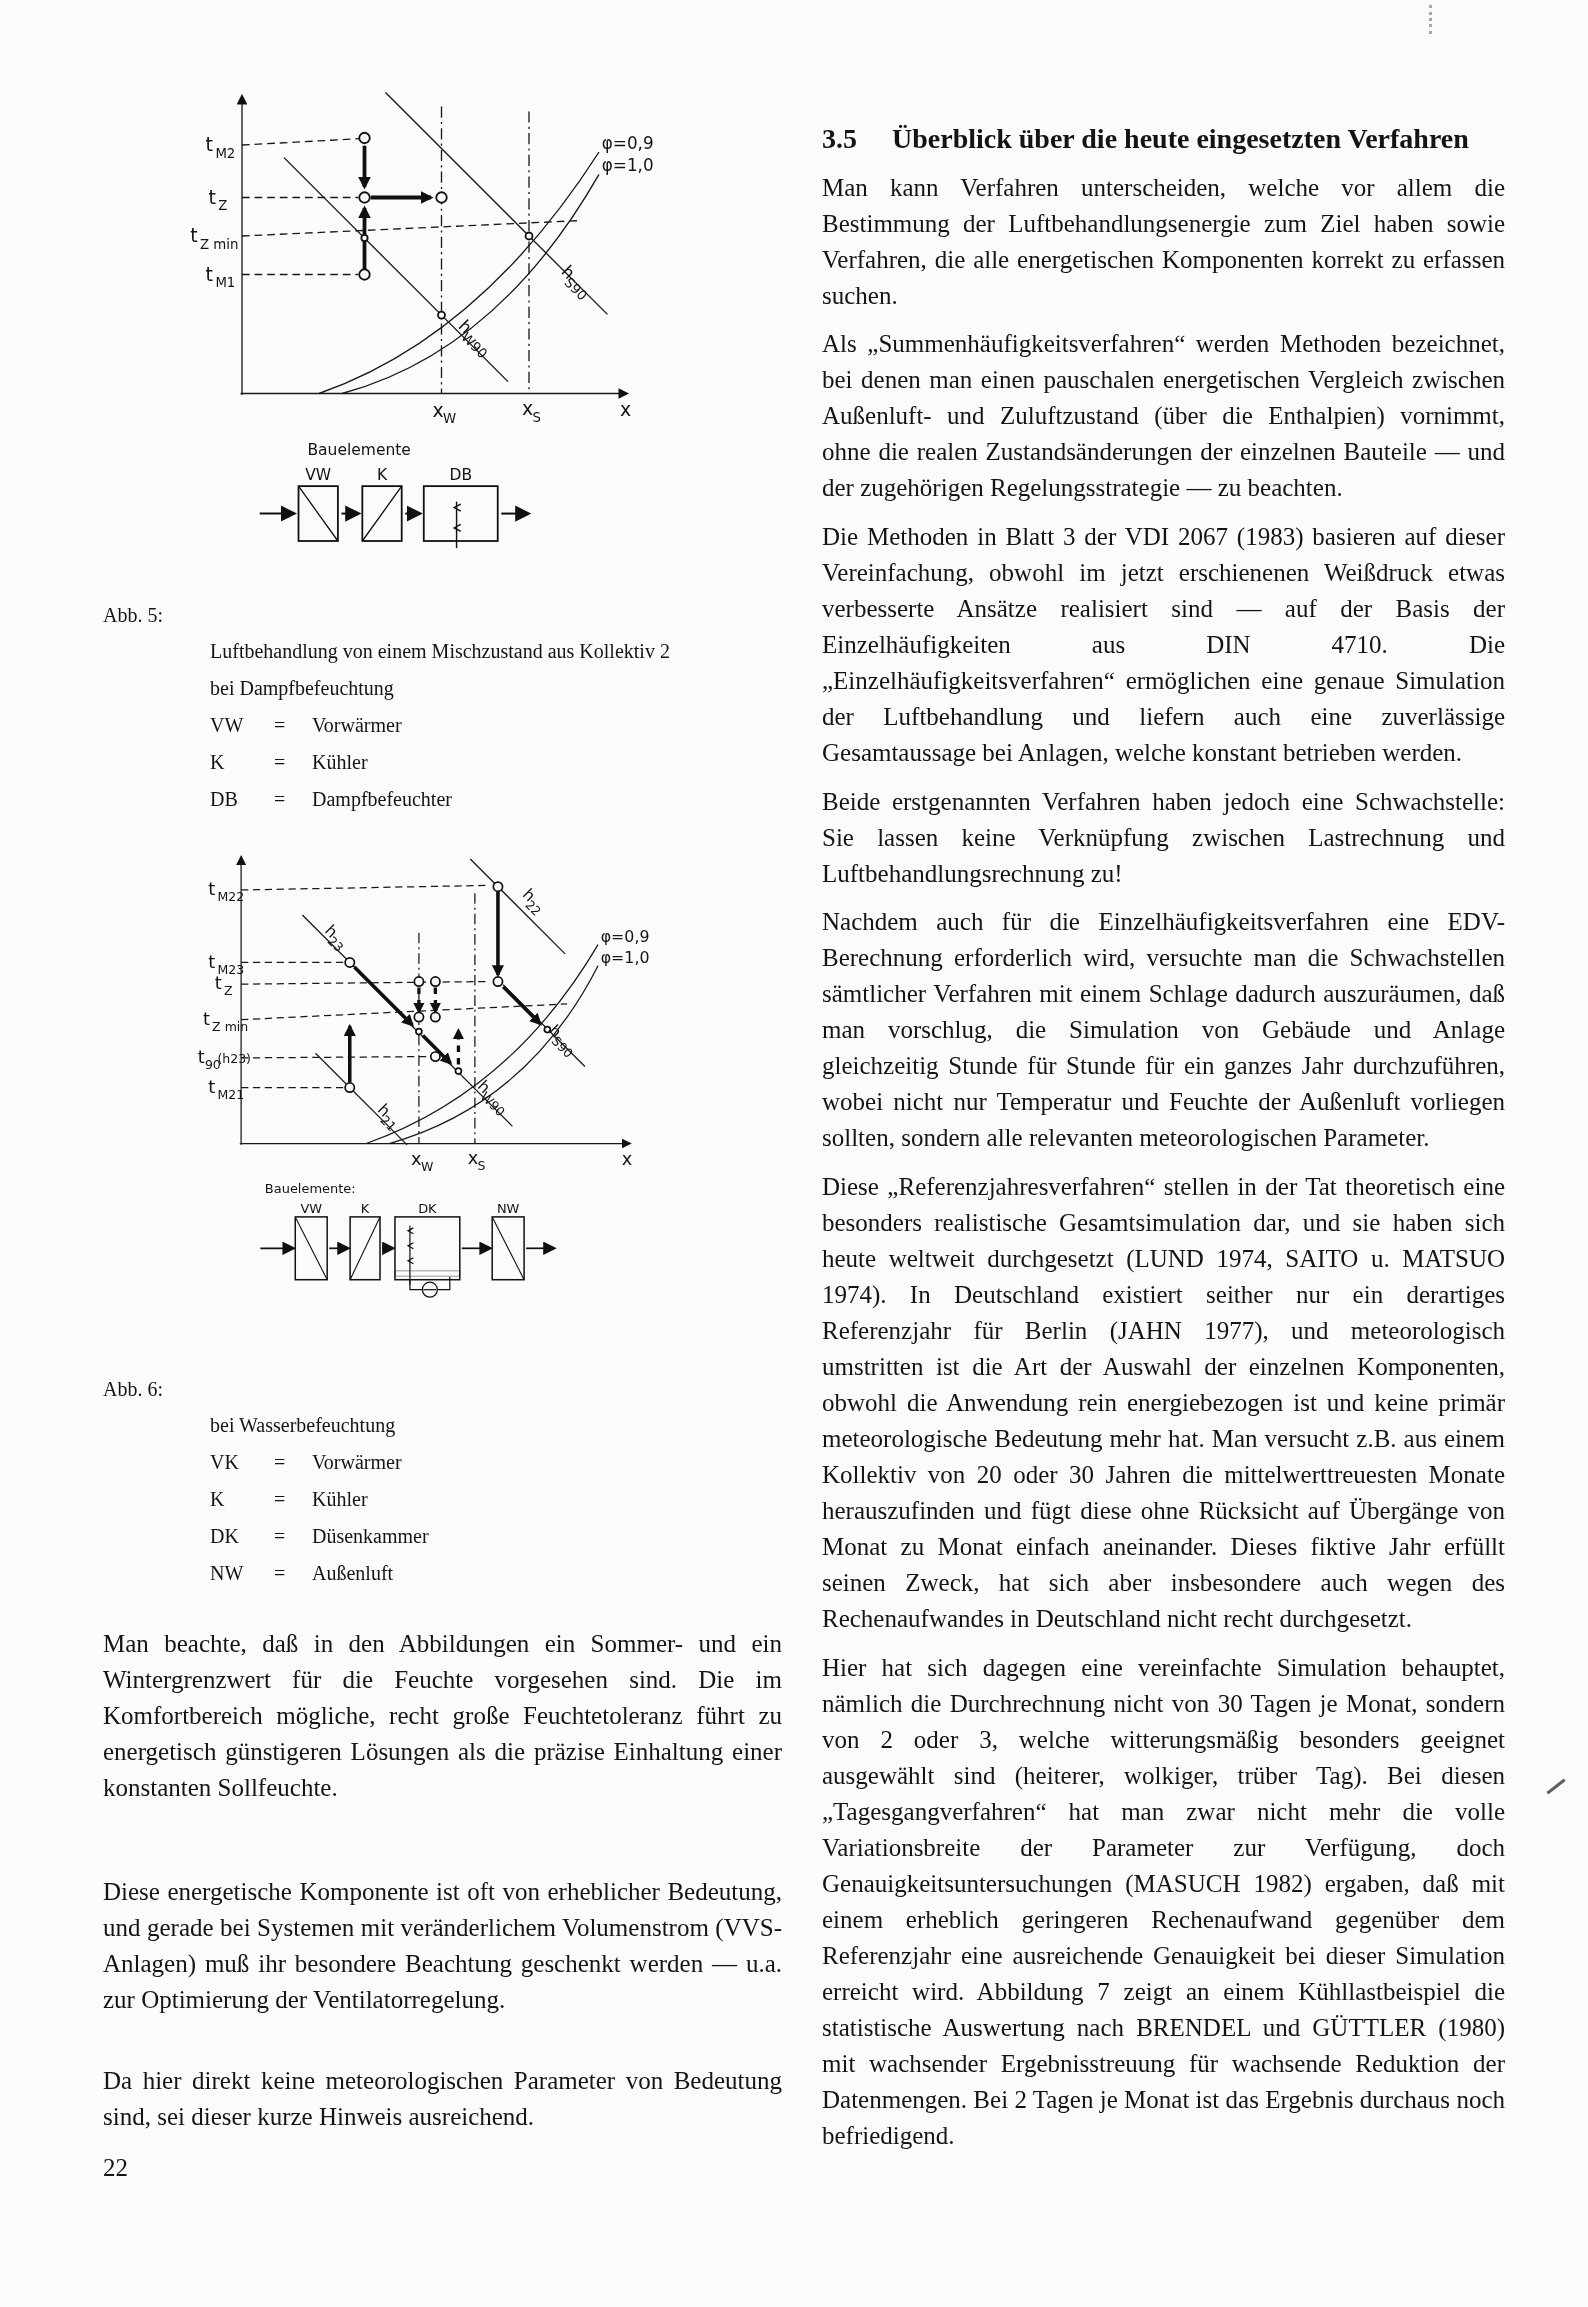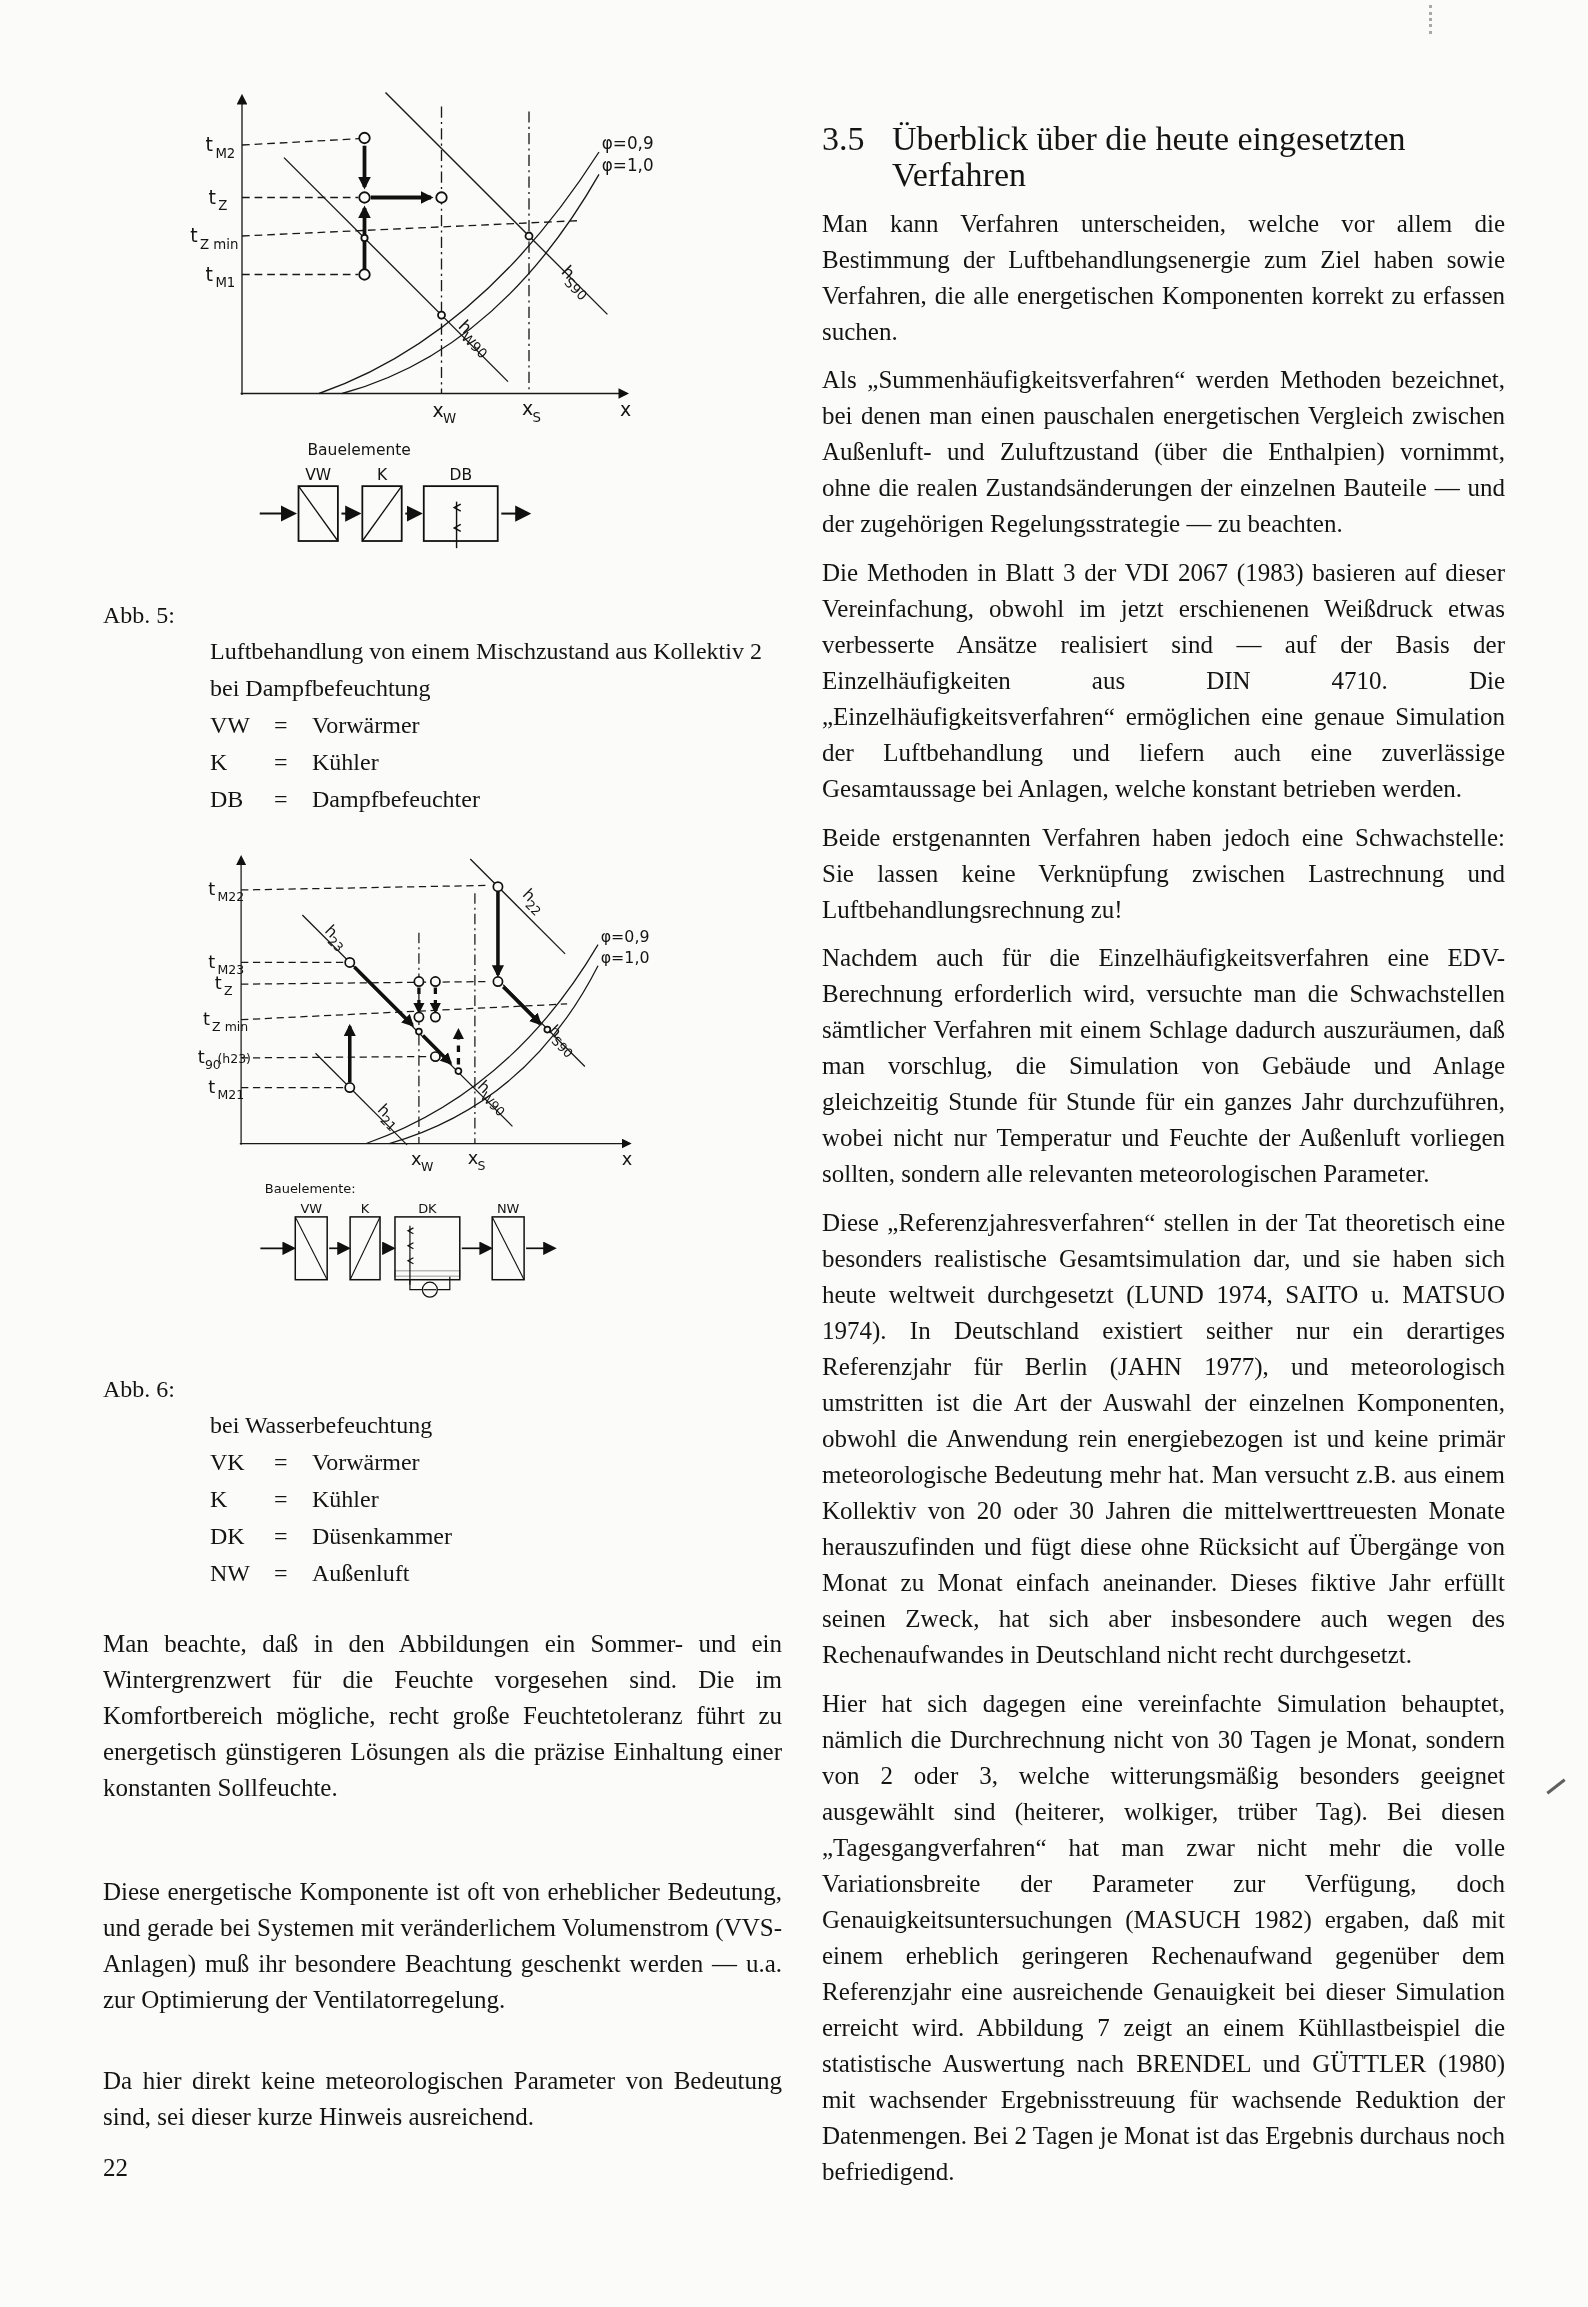--- a/index.html
+++ b/index.html
@@ -1,23 +1,23 @@
 <!DOCTYPE html>
 <html style="font-size:12.7px"><head>
 <meta charset="utf-8">
 <style>
   html,body{margin:0;padding:0;background:#9a9a9a;}
   .page{position:relative;width:1588px;height:2307px;background:#fbfbf9;color:#141414;
         font-family:"Liberation Serif", serif;overflow:hidden;}
   .abs{position:absolute;}
   p.body{font-size:25px;line-height:36px;text-align:justify;margin:0 0 12.7px 0;}
-  .heading{display:flex;font-weight:normal;font-size:34px;line-height:36px;}
+  .heading{display:flex;font-weight:bold;font-size:28px;line-height:36px;}
   .hnum{width:70px;flex:0 0 auto;}
   
-  .caption{display:flex;font-size:24px;line-height:37px;justify-content:center;}
+  .caption{display:flex;font-size:20px;line-height:37px;justify-content:center;}
   .cap-label{width:107px;flex:0 0 auto;}
   .cap-body{flex:1;margin-top:36px;}
   .lrow{display:flex;}
   .labbr{width:64px;flex:0 0 auto;}
   .leq{width:38px;flex:0 0 auto;}
   
   svg.fig{position:absolute;overflow:visible;}
   svg .thin line, svg .thin path{stroke:#181818;stroke-width:1.9;fill:none;}
   svg .dash{stroke-dasharray:11 7;}
   svg .dd{stroke-dasharray:16 6 3 6;}

